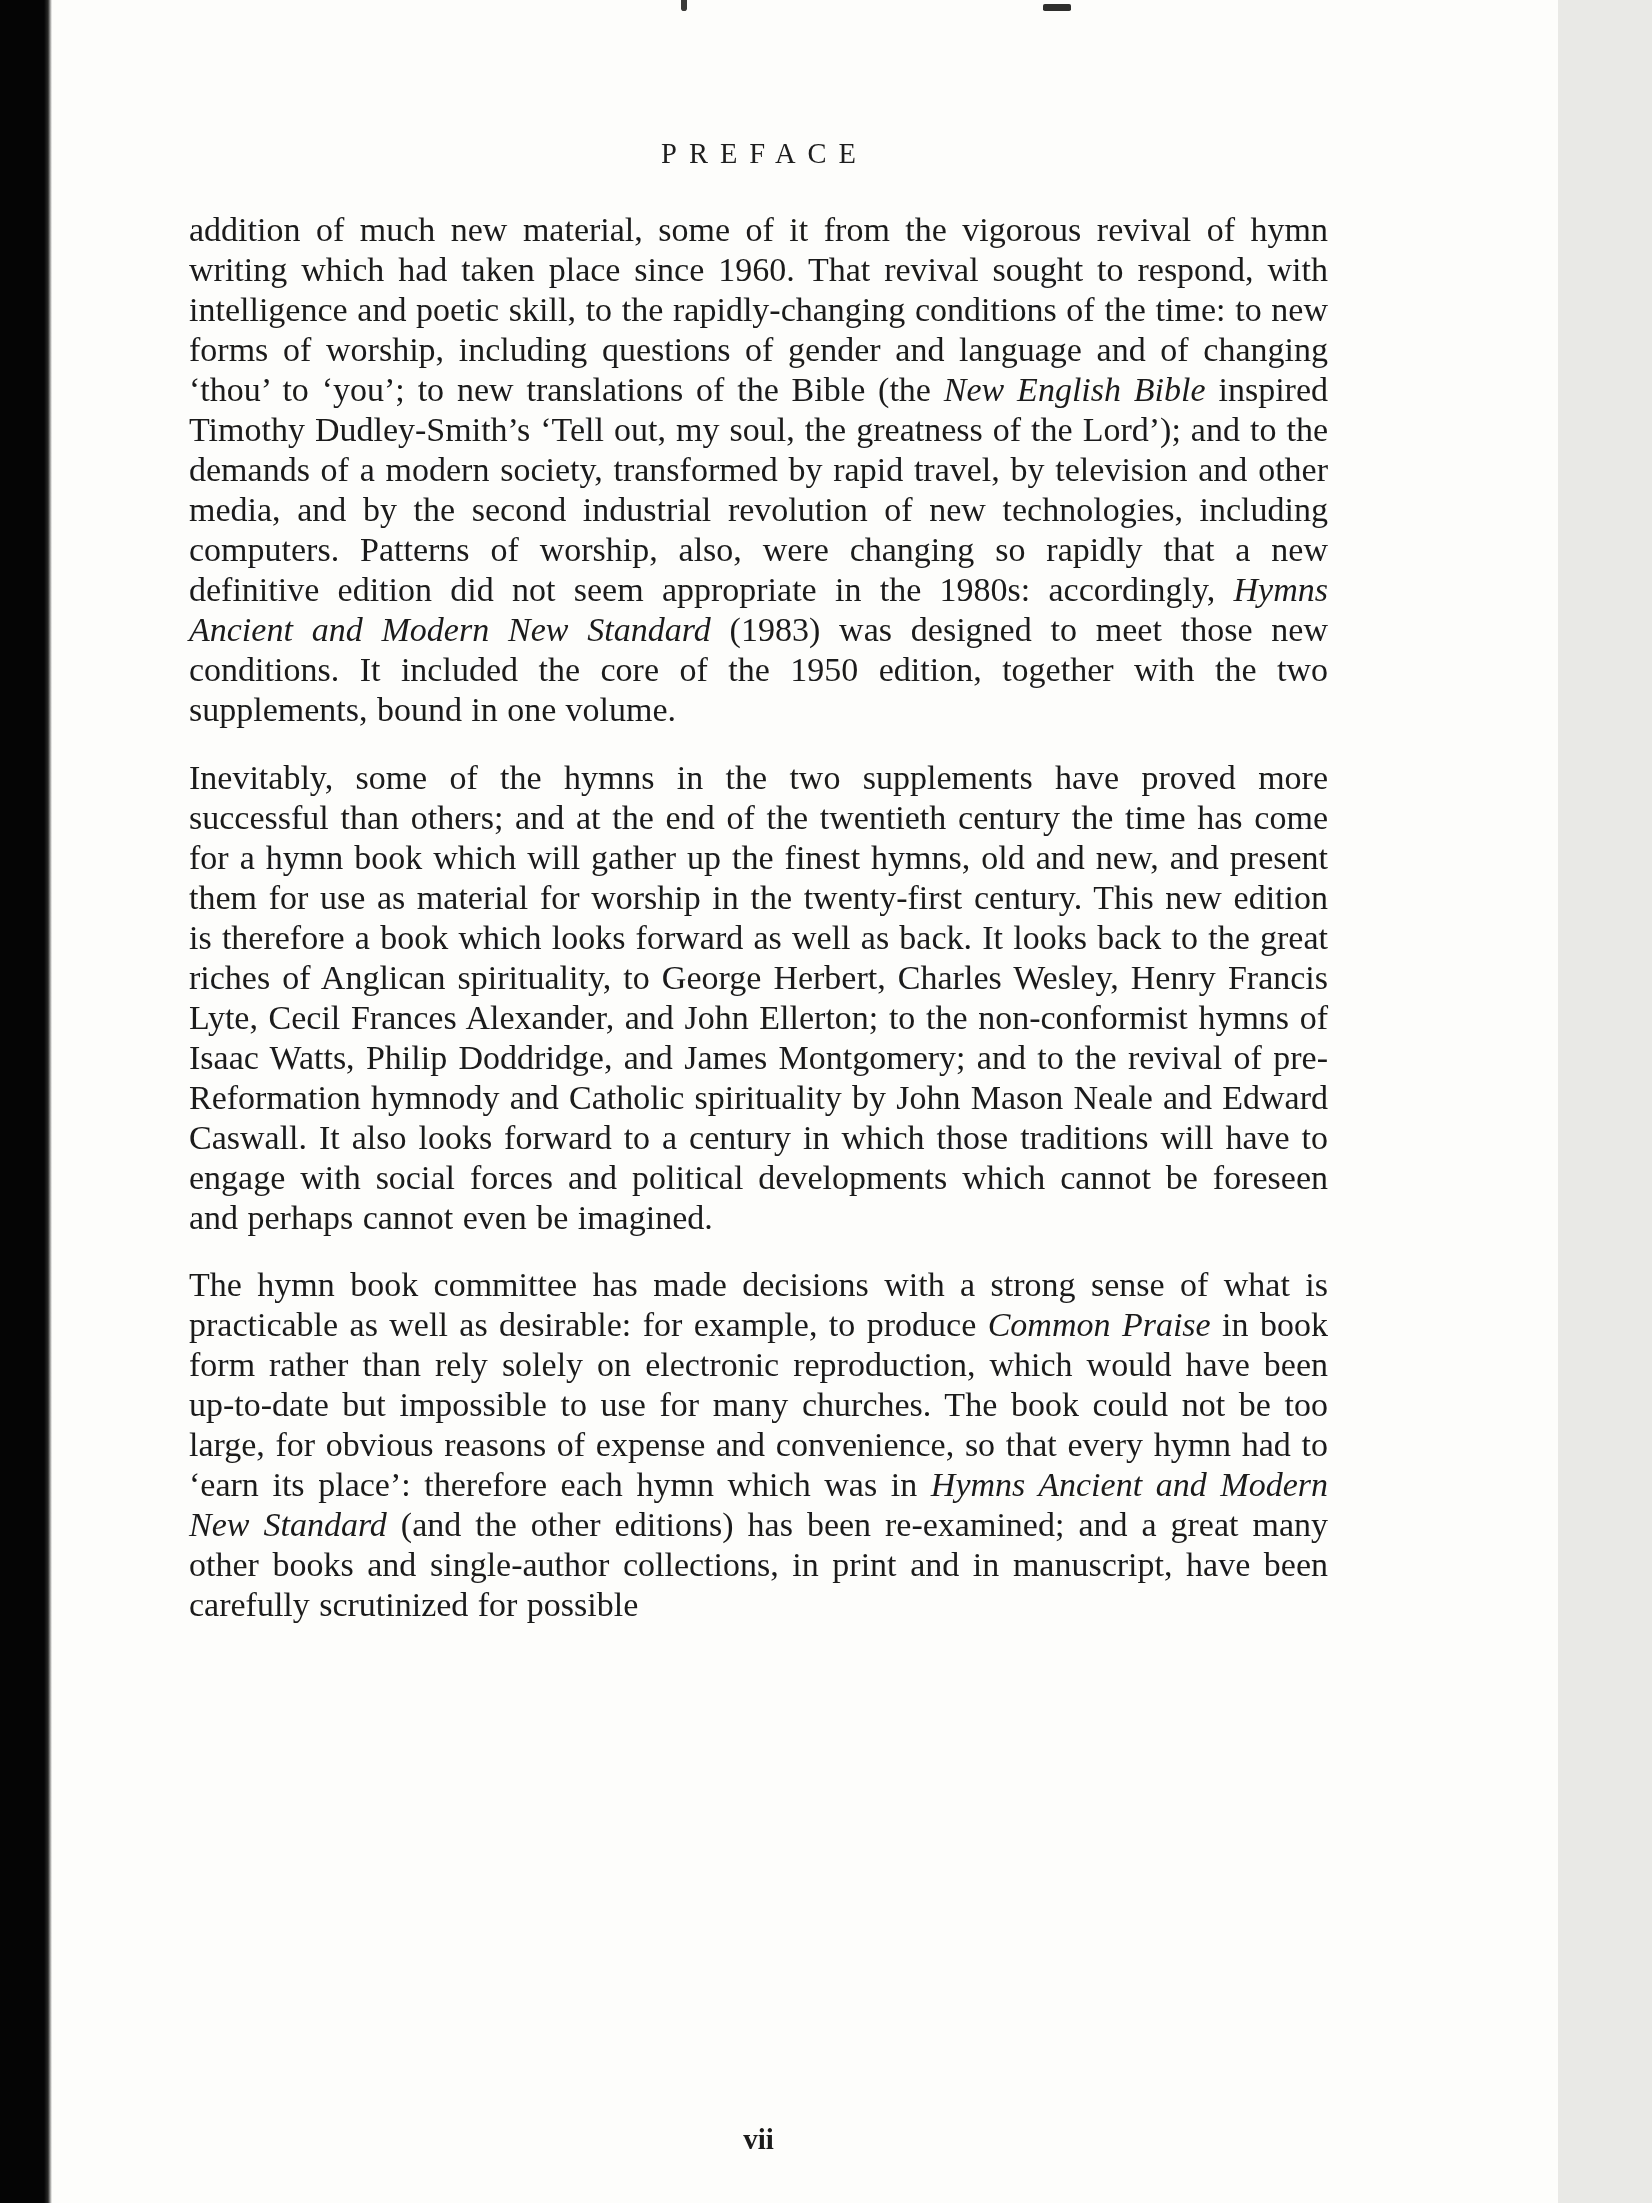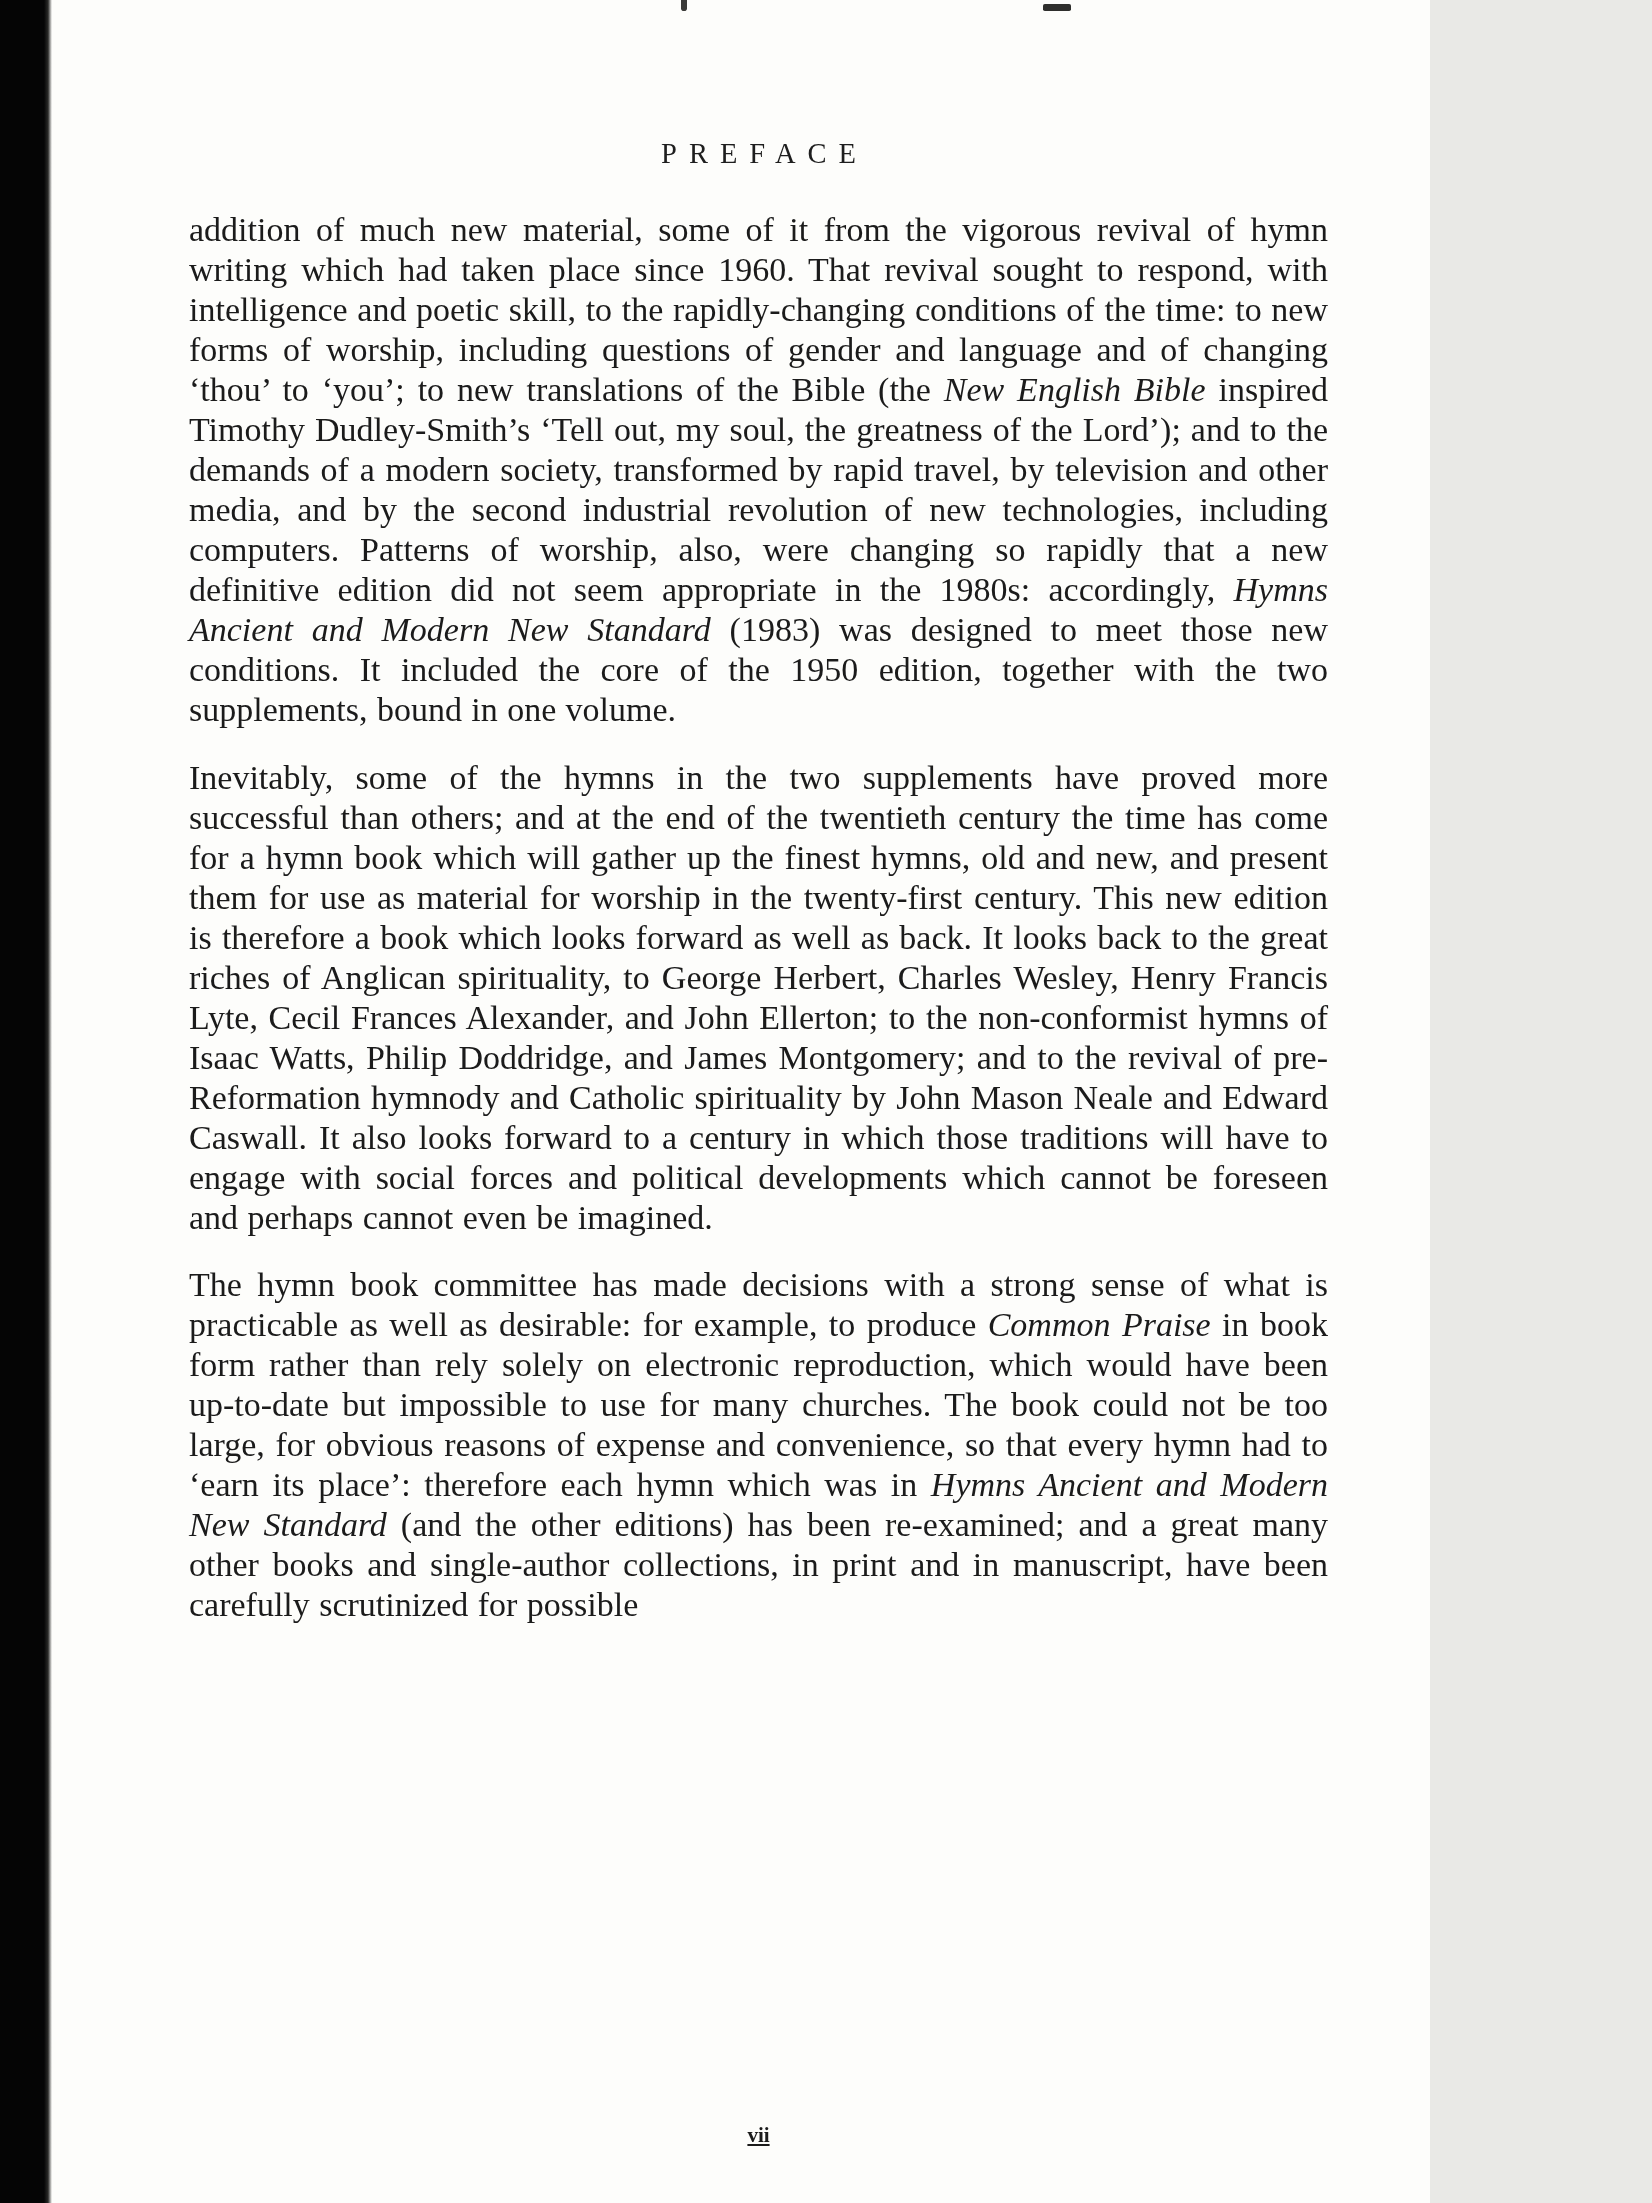--- a/index.html
+++ b/index.html
@@ -2,21 +2,21 @@
 <html lang="en" style="font-size:14.7px"><head>
 <meta charset="utf-8">
 <style>
   html, body {
     margin: 0;
     padding: 0;
     background: #e9e9e6;
   }
   .page {
     position: relative;
-    width: 1430px;
+    width: 1558px;
     height: 2204px;
     background: #fdfdfb;
     overflow: hidden;
     font-family: "Liberation Serif", "DejaVu Serif", serif;
     color: #1b1b1b;
   }
   
   .scan-bar-left {
     position: absolute;
     left: 0; top: 0;
@@ -67,24 +67,23 @@
     word-spacing: 0.9px;
   }
   .para:last-child { margin-bottom: 16px; }
   .italic { font-style: italic; }
   .page-number {
     position: absolute;
     left: 189px;
     top: 2123px;
     width: 1139px;
     text-align: center;
-    font-size: 21px;
+    font-size: 29px;
     font-weight: bold;
     color: #1b1b1b;
-    text-decoration: underline;
   }
 </style>
 </head>
 <body>
 
 <div class="page">
 
   <div class="scan-bar-left"></div>
   <div class="scan-bar-right"></div>
   <div class="scan-mark-top-center"></div>

